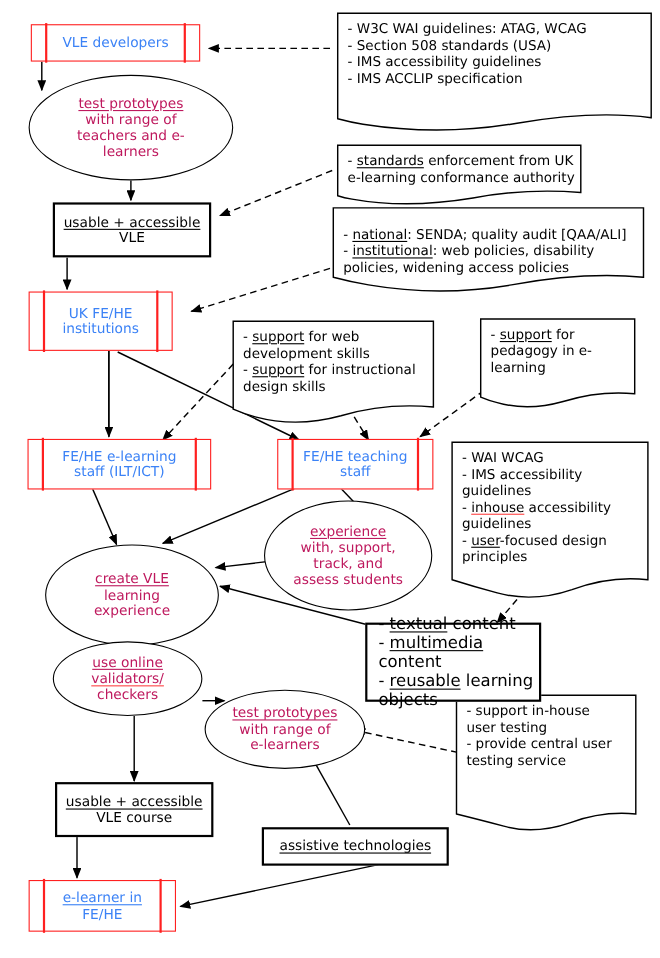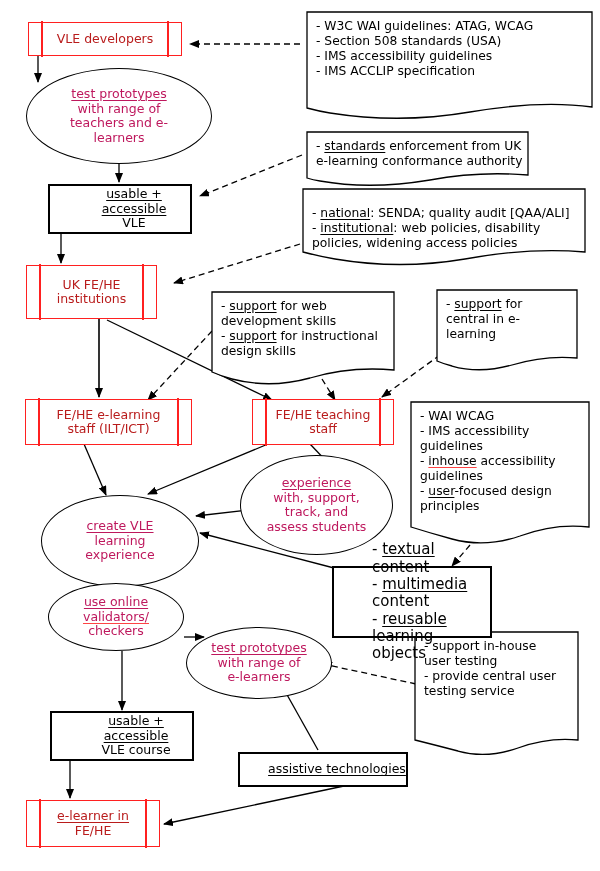--- a/index.html
+++ b/index.html
@@ -7,25 +7,25 @@
   #stage{position:relative;width:600px;height:871px;background:#fff;overflow:hidden;}
   svg.layer{position:absolute;left:0;top:0;width:600px;height:871px;}
   .node{position:absolute;box-sizing:border-box;display:flex;align-items:center;justify-content:center;text-align:center;}
   .node .txt{display:block;width:100%;line-height:1.16;}
 
   
   .actor{border:1.6px solid #ff2020;background:#fff;}
   .actor .bar{position:absolute;top:-1.6px;bottom:-1.6px;width:1.6px;background:#ff2020;}
   .actor .barL{left:12px;}
   .actor .barR{right:12px;}
-  .actor .txt{font-size:12.5px;color:#b91c1c;position:relative;z-index:2;padding:0 14px;}
+  .actor .txt{font-size:12.5px;color:#3b82f6;position:relative;z-index:2;padding:0 14px;}
 
   
   .outcome{border:2.6px solid #000;background:#fff;}
-  .outcome .txt{font-size:12.5px;color:#000;margin-left:28px;}
+  .outcome .txt{font-size:12.5px;color:#000;}
 
   
   .ellipse{border:1.4px solid #000;border-radius:50%;background:#fff;}
   .ellipse .txt{font-size:12.5px;color:#be185d;}
 
   
   .note{background:transparent;}
   .note .txt{font-size:12.3px;color:#000;text-align:left;line-height:1.22;position:relative;z-index:2;}
   .note-inner{position:relative;z-index:2;padding:7px 8px 6px 9px;box-sizing:border-box;width:100%;}
 
@@ -245,21 +245,21 @@
       <span class="nowrapline"><span>- </span><span class="u">support</span><span> for web</span></span>
       <span class="nowrapline">development skills</span>
       <span class="nowrapline"><span>- </span><span class="u">support</span><span> for instructional</span></span>
       <span class="nowrapline">design skills</span>
     </span>
   </div>
 
   <div class="node note" style="left:437px;top:290px;width:140px;height:72px;align-items:flex-start;">
     <span class="note-inner txt">
       <span class="nowrapline"><span>- </span><span class="u">support</span><span> for</span></span>
-      <span class="nowrapline">central in e-</span>
+      <span class="nowrapline">pedagogy in e-</span>
       <span class="nowrapline">learning</span>
     </span>
   </div>
 
   <div class="node note" style="left:411px;top:402px;width:178px;height:128px;align-items:flex-start;">
     <span class="note-inner txt">
       <span class="nowrapline">- WAI WCAG</span>
       <span class="nowrapline">- IMS accessibility</span>
       <span class="nowrapline">guidelines</span>
       <span class="nowrapline"><span>- </span><span class="ured">inhouse</span><span> accessibility</span></span>

